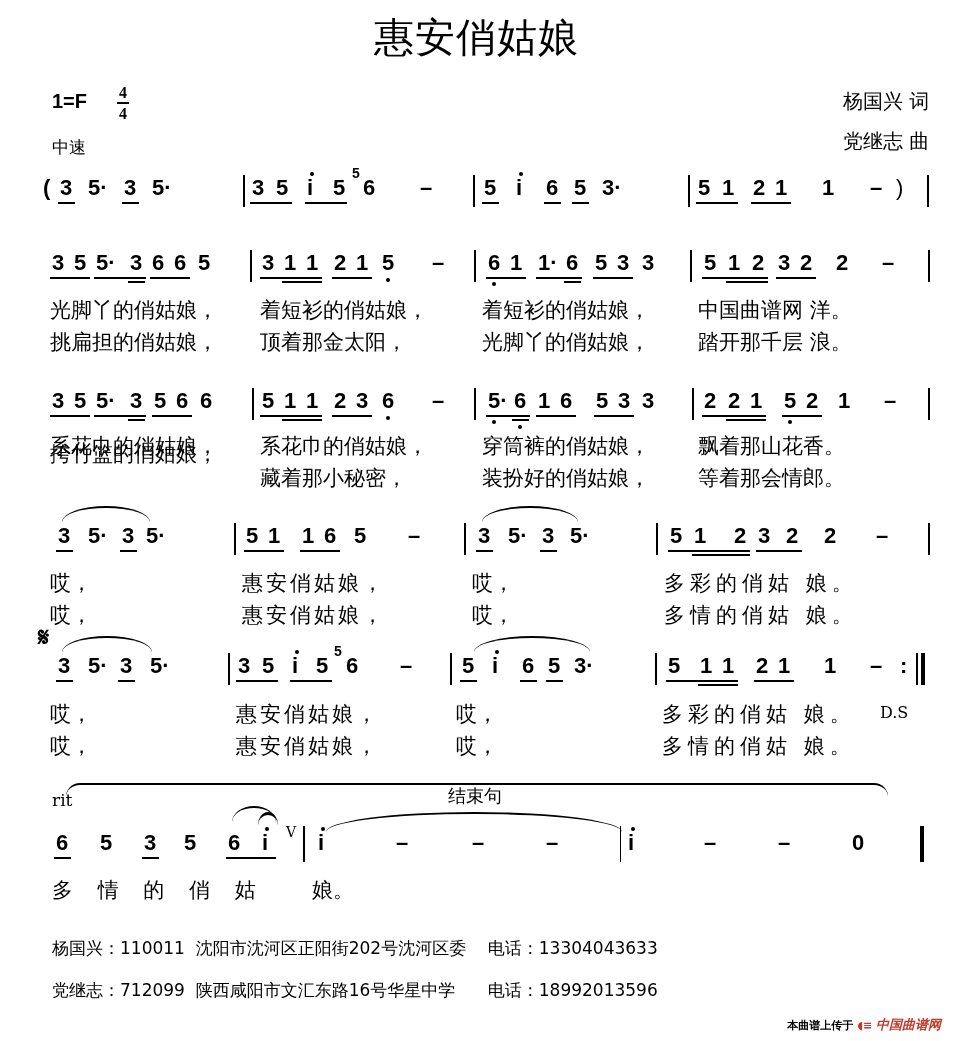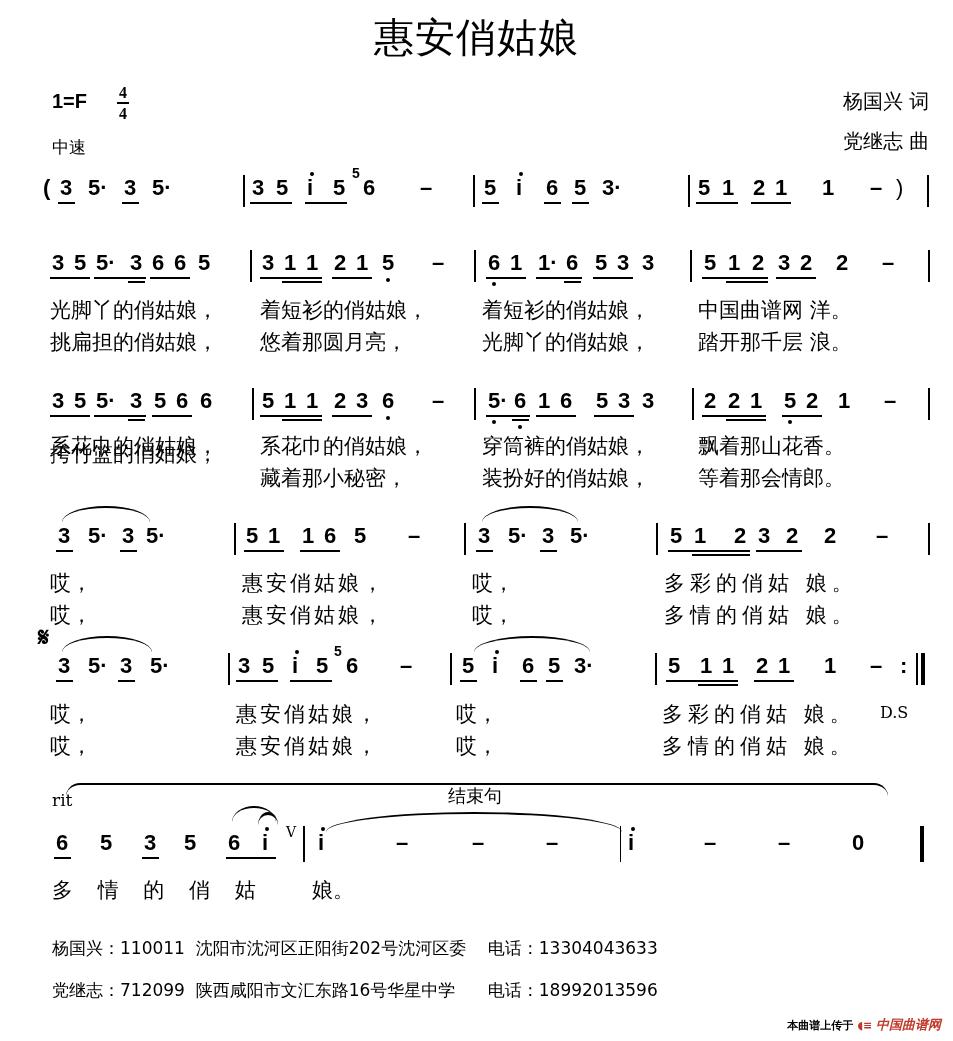--- a/index.html
+++ b/index.html
@@ -131,21 +131,21 @@
     <div class="ul1" style="left:776px;width:40px;top:27px"></div>
   <span class="n" style="left:836px">2</span>
   <span class="n" style="left:882px">–</span>
   <div class="bl" style="left:928px;top:0;height:32px"></div>
 </div>
 <div class="lyr" style="left:50px;top:296px">光脚丫的俏姑娘，</div>
 <div class="lyr" style="left:260px;top:296px">着短衫的俏姑娘，</div>
 <div class="lyr" style="left:482px;top:296px">着短衫的俏姑娘，</div>
 <div class="lyr" style="left:698px;top:296px">中国曲谱网 洋。</div>
 <div class="lyr" style="left:50px;top:328px">挑扁担的俏姑娘，</div>
-<div class="lyr" style="left:260px;top:328px">悠着那圆月亮，</div>
+<div class="lyr" style="left:260px;top:328px">顶着那金太阳，</div>
 <div class="lyr" style="left:482px;top:328px">光脚丫的俏姑娘，</div>
 <div class="lyr" style="left:698px;top:328px">踏开那千层 浪。</div>
 
 <div class="abs row" style="top:388px">
   <span class="n" style="left:52px">3</span>
     <span class="n" style="left:74px">5</span>
     <div class="ul1" style="left:50px;width:40px;top:27px"></div>
   <span class="n" style="left:96px">5·</span>
     <span class="n" style="left:130px">3</span>
     <div class="ul1" style="left:94px;width:52px;top:27px"></div>

